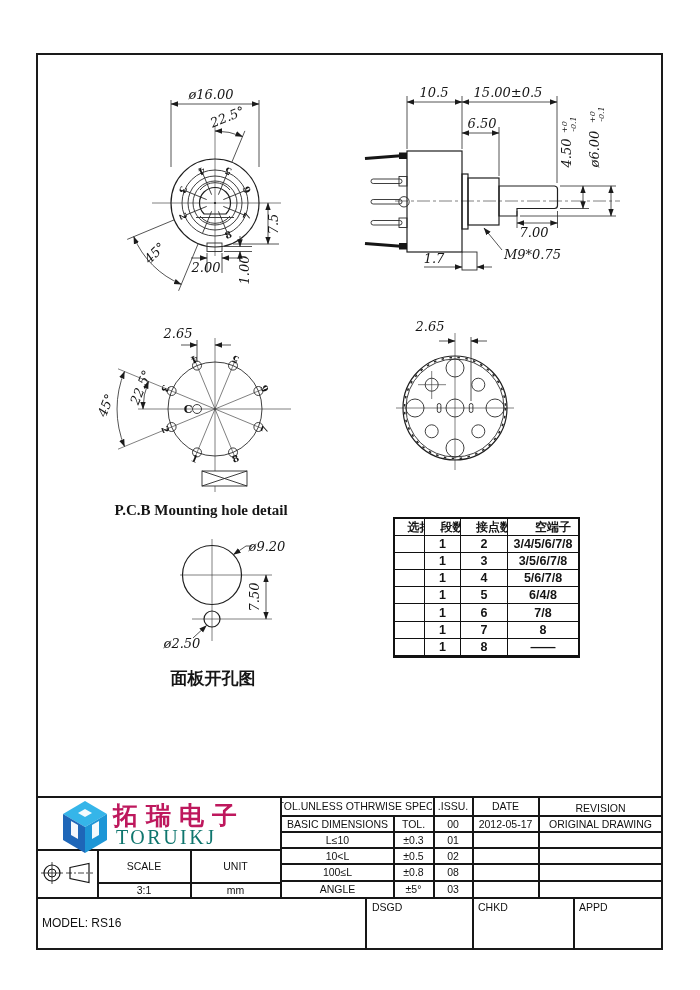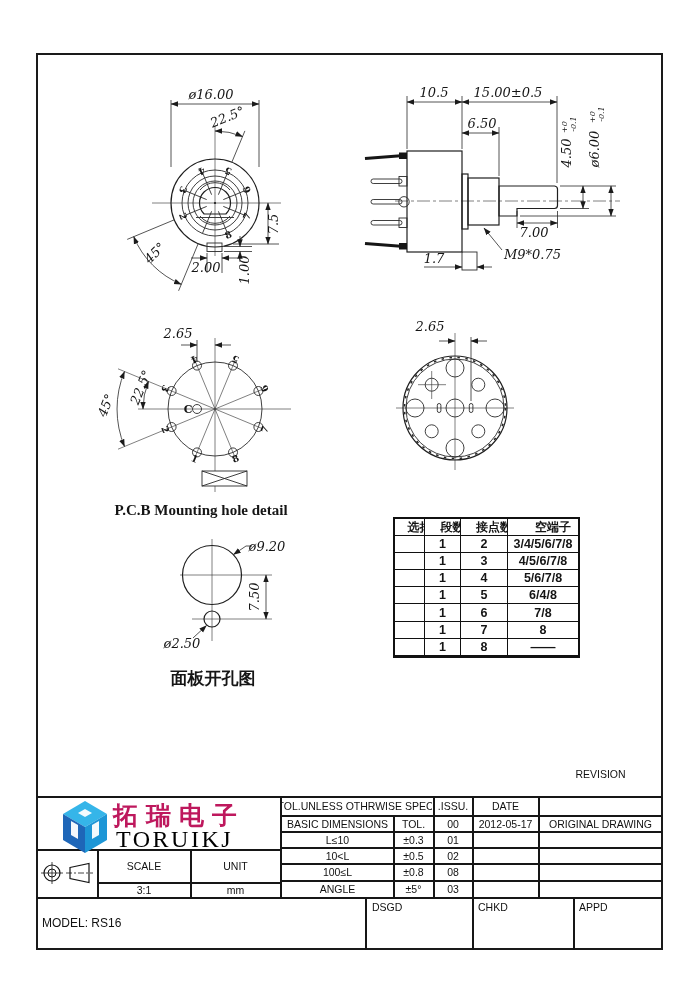--- a/index.html
+++ b/index.html
@@ -30,22 +30,22 @@
     font-weight:bold;font-size:12.5px;overflow:hidden;white-space:nowrap;}
   .spec-table .cell:nth-child(4n){border-right:none;}
   .spec-table .cell.hd{font-size:12px;letter-spacing:0px;padding-left:20px;}
   
   .tb-line{position:absolute;background:#161616;}
   .tb-txt{position:absolute;display:flex;align-items:center;justify-content:center;
     font-size:10.5px;color:#111;white-space:nowrap;overflow:hidden;}
   .tb-txt.left{justify-content:flex-start;}
   .logo-cn{position:absolute;left:113px;top:799px;font-size:25px;font-weight:bold;
     letter-spacing:8px;color:#be185d;font-family:Liberation Mono, monospace;}
-  .logo-en{position:absolute;left:116px;top:826px;font-size:24px;
-    letter-spacing:2.5px;color:#000000;font-family:"Liberation Serif",serif;}
+  .logo-en{position:absolute;left:116px;top:826px;font-size:20px;
+    letter-spacing:2.5px;color:#0f766e;font-family:"Liberation Serif",serif;}
 </style>
 </head>
 <body>
 
 <div class="frame"></div>
 
 <svg width="700" height="760" viewBox="0 0 700 760">
   <defs>
     <marker id="arw" viewBox="0 0 10 10" refX="9" refY="5" markerWidth="10" markerHeight="10" orient="auto-start-reverse">
       <path d="M0,1.6 L9.5,5 L0,8.4 Z" fill="#1b1b1b"></path>
@@ -286,21 +286,21 @@
   <div class="cell hd">空端子</div>
 
   <div class="cell"></div>
   <div class="cell">1</div>
   <div class="cell">2</div>
   <div class="cell">3/4/5/6/7/8</div>
 
   <div class="cell"></div>
   <div class="cell">1</div>
   <div class="cell">3</div>
-  <div class="cell">4/5/6/7/8</div>
+  <div class="cell">3/5/6/7/8</div>
 
   <div class="cell"></div>
   <div class="cell">1</div>
   <div class="cell">4</div>
   <div class="cell">5/6/7/8</div>
 
   <div class="cell"></div>
   <div class="cell">1</div>
   <div class="cell">5</div>
   <div class="cell">6/4/8</div>
@@ -359,21 +359,21 @@
     <circle cx="13" cy="22" r="4" fill="none" stroke="#161616" stroke-width="1"></circle>
     <line x1="2" y1="22" x2="24" y2="22" stroke="#161616" stroke-width="0.8"></line>
     <line x1="13" y1="11" x2="13" y2="33" stroke="#161616" stroke-width="0.8"></line>
     <path d="M31,16.5 L50,12.5 L50,31.5 L31,27.5 Z" fill="none" stroke="#161616" stroke-width="1.2"></path>
     <line x1="27" y1="22" x2="54" y2="22" stroke="#161616" stroke-width="0.8" stroke-dasharray="6 2 2 2"></line>
   </svg>
 
   <div class="tb-txt" style="left:282px;top:797px;width:150px;height:18px;">TOL.UNLESS OTHRWISE SPEC.</div>
   <div class="tb-txt" style="left:434px;top:797px;width:38px;height:18px;">.ISSU.</div>
   <div class="tb-txt" style="left:473px;top:797px;width:65px;height:18px;">DATE</div>
-  <div class="tb-txt" style="left:539px;top:757px;width:123px;height:34px;">REVISION</div>
+  <div class="tb-txt" style="left:539px;top:799px;width:123px;height:18px;">REVISION</div>
 
   <div class="tb-txt" style="left:282px;top:816px;width:111px;height:15px;">BASIC DIMENSIONS</div>
   <div class="tb-txt" style="left:394px;top:816px;width:39px;height:15px;">TOL.</div>
   <div class="tb-txt" style="left:434px;top:816px;width:38px;height:15px;">00</div>
   <div class="tb-txt" style="left:473px;top:816px;width:65px;height:15px;border-radius:6px;">2012-05-17</div>
   <div class="tb-txt" style="left:539px;top:816px;width:123px;height:15px;">ORIGINAL DRAWING</div>
 
   <div class="tb-txt" style="left:282px;top:832px;width:111px;height:15px;border-radius:6px;">L≤10</div>
   <div class="tb-txt" style="left:394px;top:832px;width:39px;height:15px;">±0.3</div>
   <div class="tb-txt" style="left:434px;top:832px;width:38px;height:15px;">01</div>

